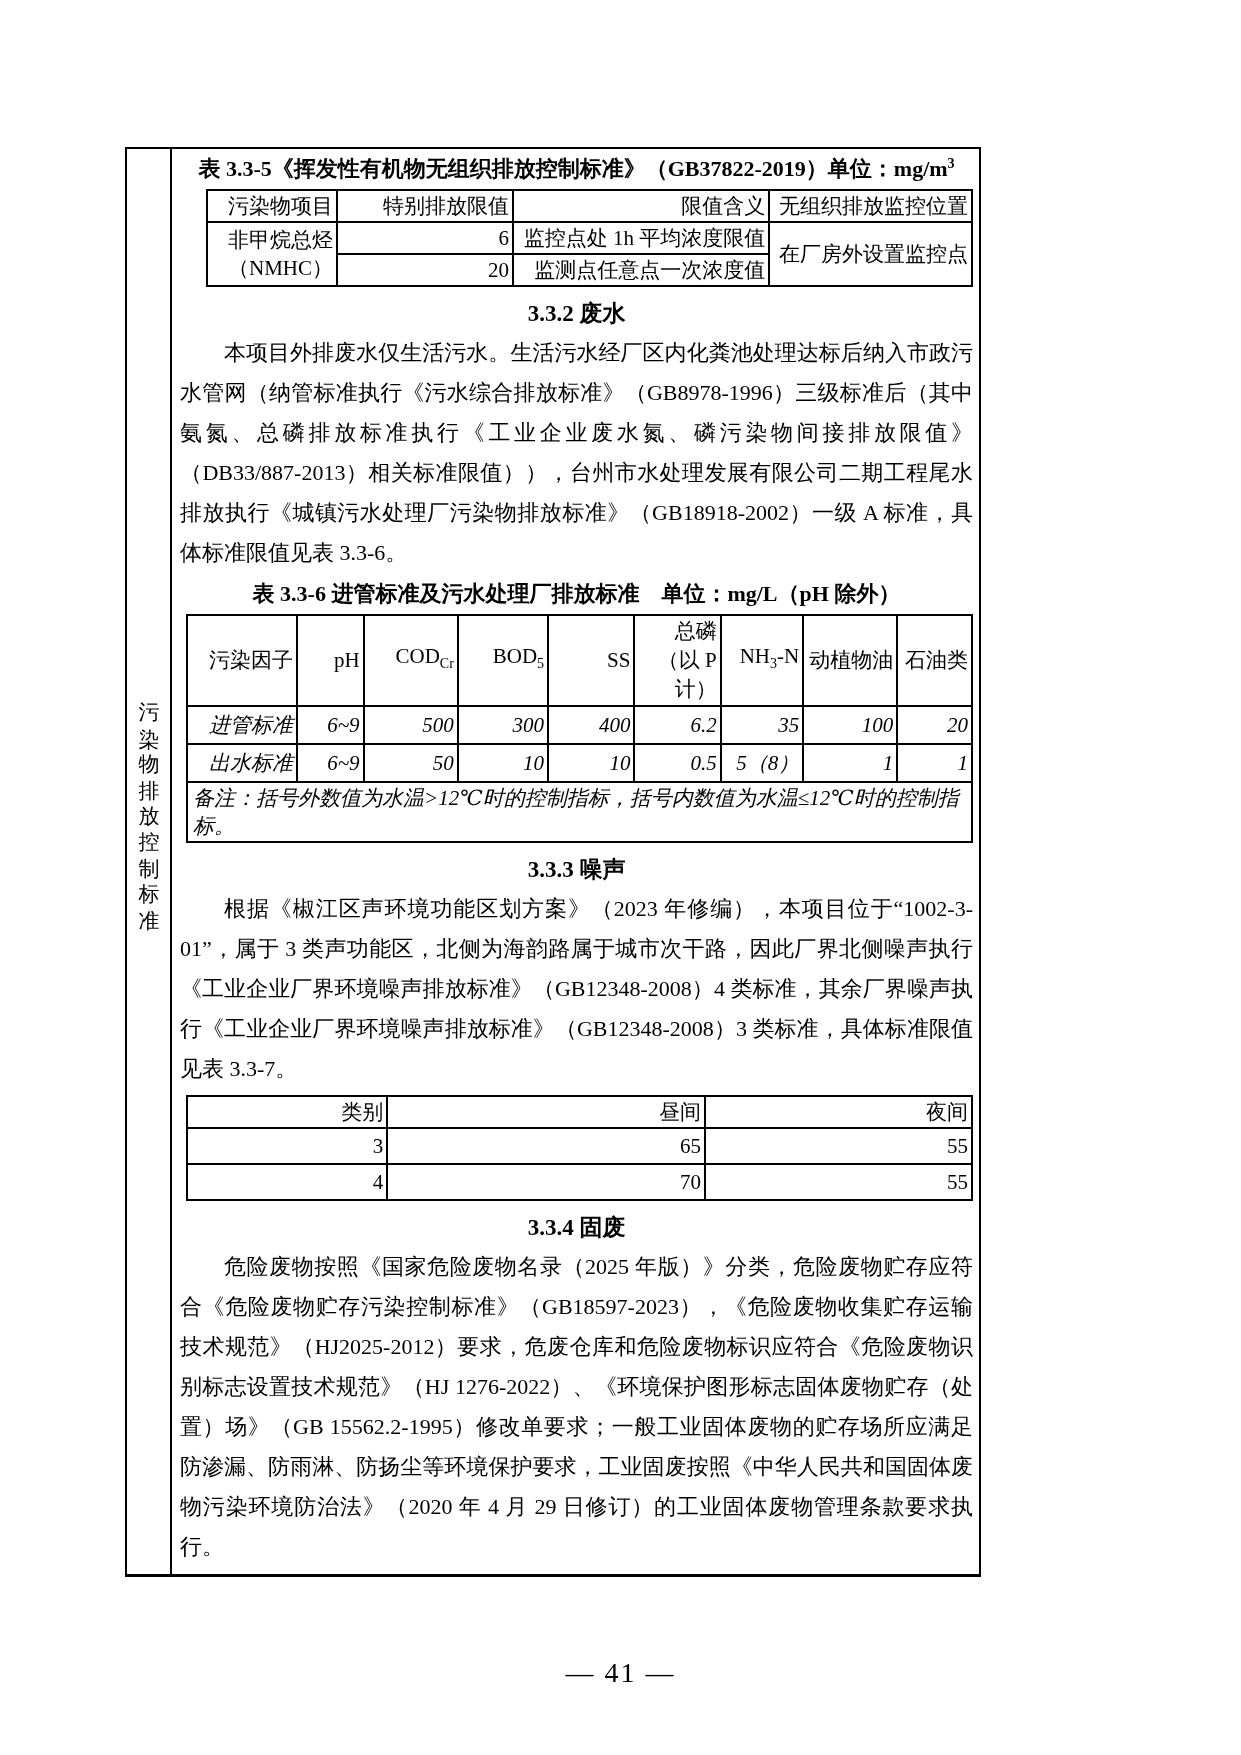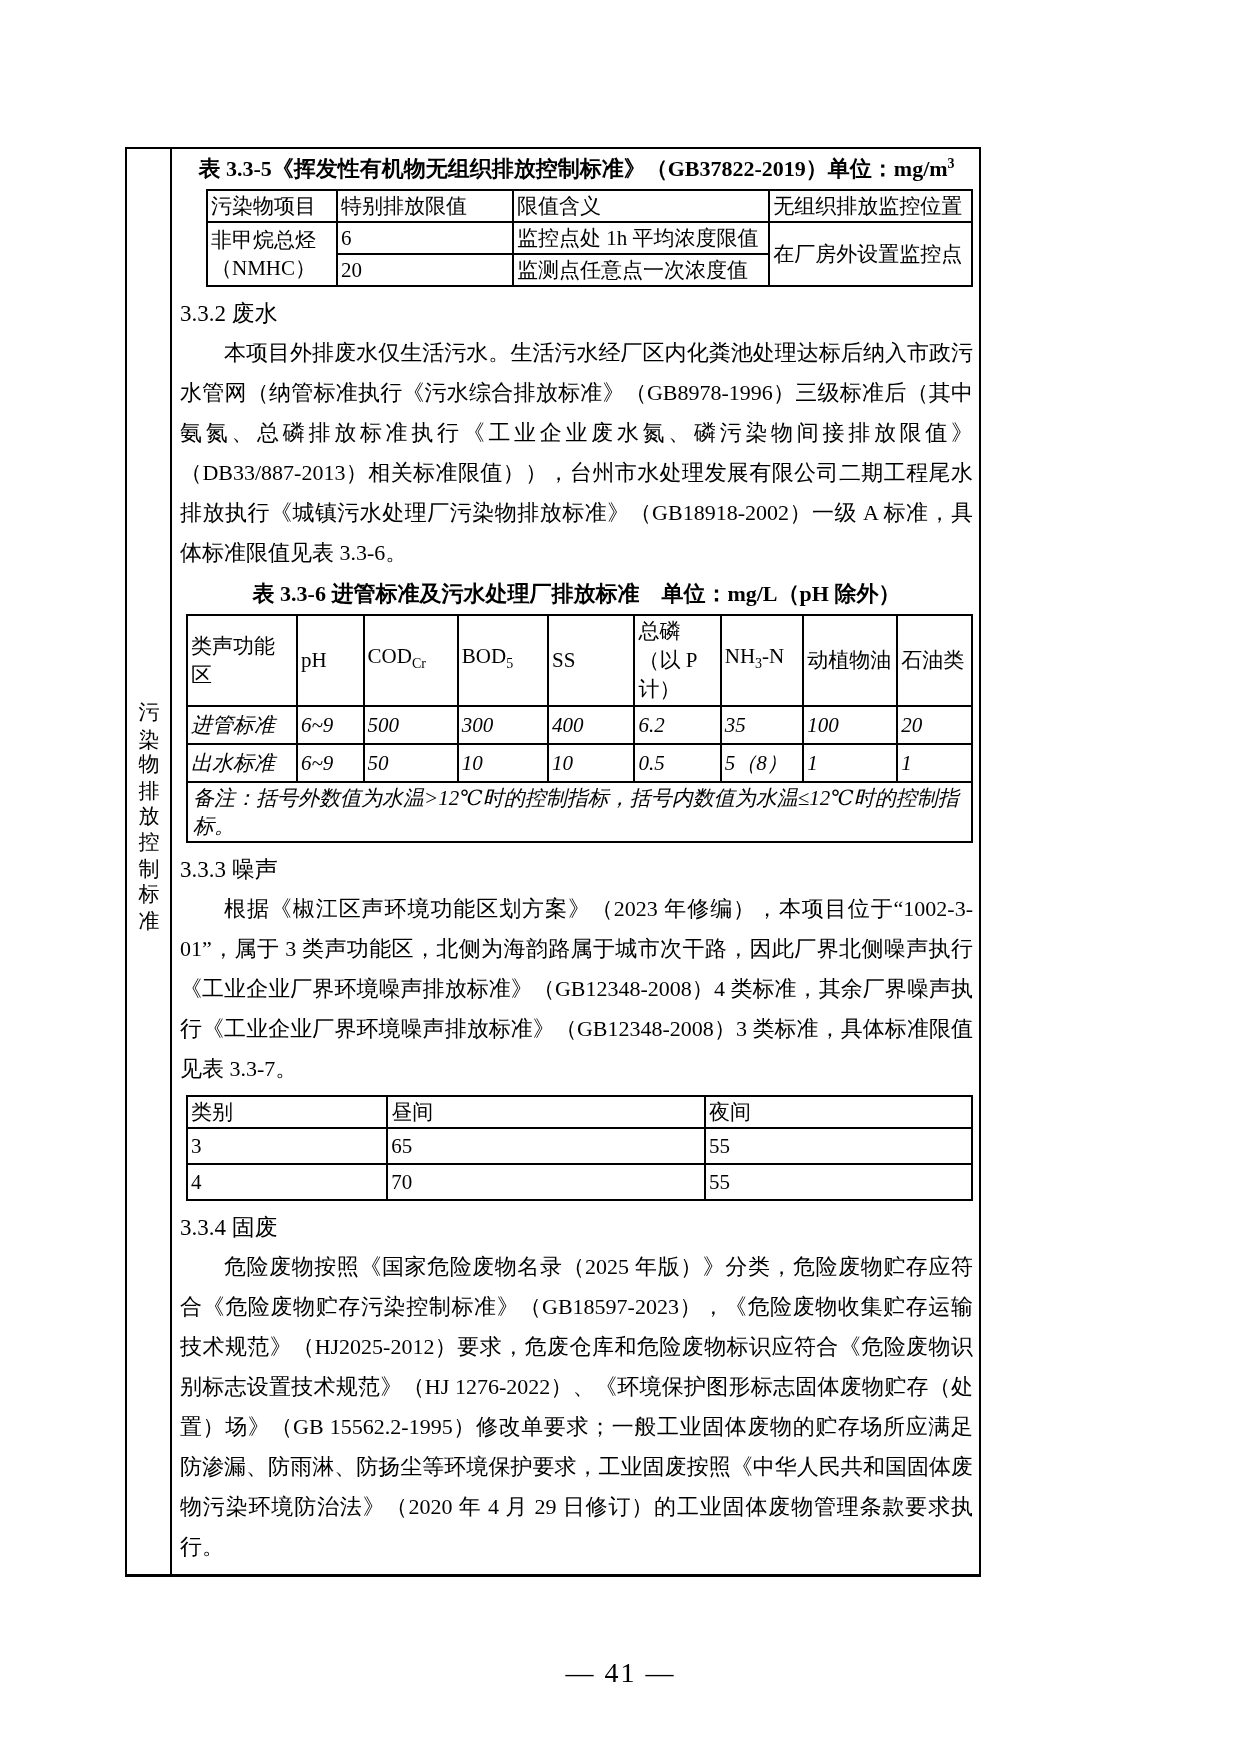--- a/index.html
+++ b/index.html
@@ -24,28 +24,28 @@
   }
   .main-col { flex:1; padding:2px 6px 0 8px; box-sizing:border-box; min-width:0; }
 
   .tbl-title { text-align:center; font-weight:bold; font-size:22px; margin:3px 0 5px; }
   sup { font-size:14px; }
   sub { font-size:14px; }
 
   table { border-collapse:collapse; width:100%; table-layout:fixed; }
   th, td {
     border:2px solid #000; font-size:21px; font-weight:normal;
-    text-align:left; vertical-align:middle; padding:1px 3px; box-sizing:border-box;
+    text-align:right; vertical-align:middle; padding:1px 3px; box-sizing:border-box;
   }
 
   .t335 { width:calc(100% - 26px); margin-left:26px; }
   .t335 th { height:32px; }
   .t335 td { height:29px; }
 
-  .sec-heading { font-weight:normal; font-size:23px; margin:11px 0 4px; }
+  .sec-heading { font-weight:bold; font-size:23px; margin:11px 0 4px;text-align:center; }
   .para {
     font-size:22px; line-height:40px; text-align:justify; text-indent:2em;
     margin:4px 0 6px;
   }
 
   .t336 { width:calc(100% - 6px); margin-left:6px; }
   .t336 .hrow th { height:62px; line-height:29px; }
   .t336 td { height:38px;font-style:italic; }
   .t336 .note-cell { text-align:left; font-size:21px; height:33px; padding-left:5px; }
 
@@ -112,21 +112,21 @@
           <col style="width:12%">
           <col style="width:11.5%">
         <col style="width:11%">
           <col style="width:11%">
           <col style="width:10.5%">
           <col style="width:12%">
           <col style="width:9.5%">
       </colgroup>
       <tbody>
       <tr class="hrow">
-        <th><span>类声功能区</span></th>
+        <th><span>污染因子</span></th>
         <th><span>pH</span></th>
         <th><span>COD</span><sub>Cr</sub></th>
         <th><span>BOD</span><sub>5</sub></th>
         <th><span>SS</span></th>
         <th><span>总磷（以 P 计）</span></th>
         <th><span>NH</span><sub>3</sub><span>-N</span></th>
         <th><span>动植物油</span></th>
         <th><span>石油类</span></th>
       </tr>
       <tr>

